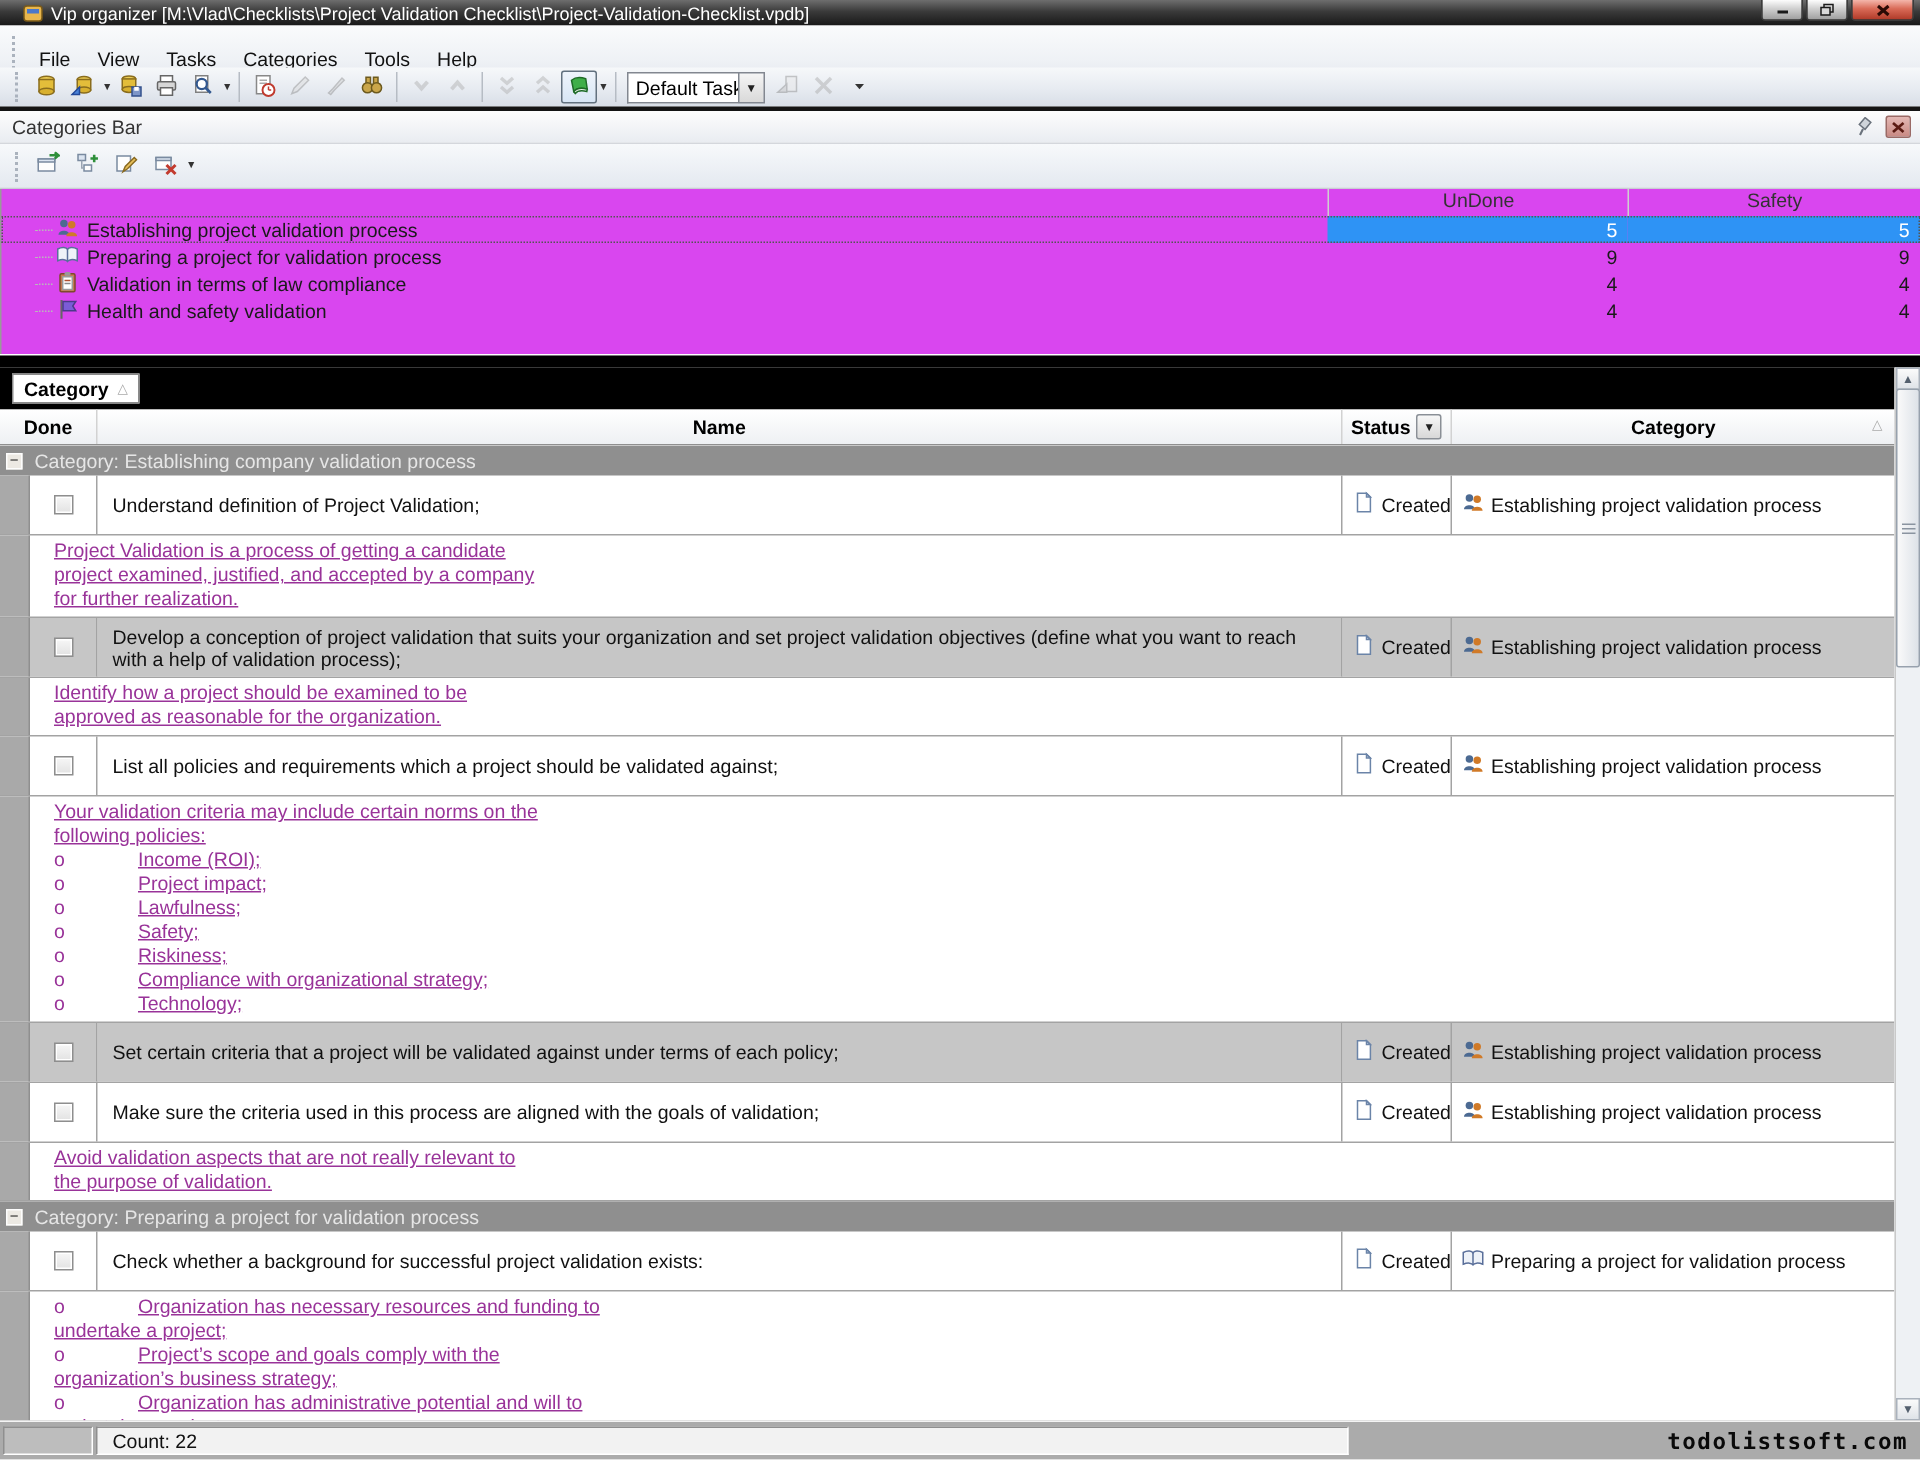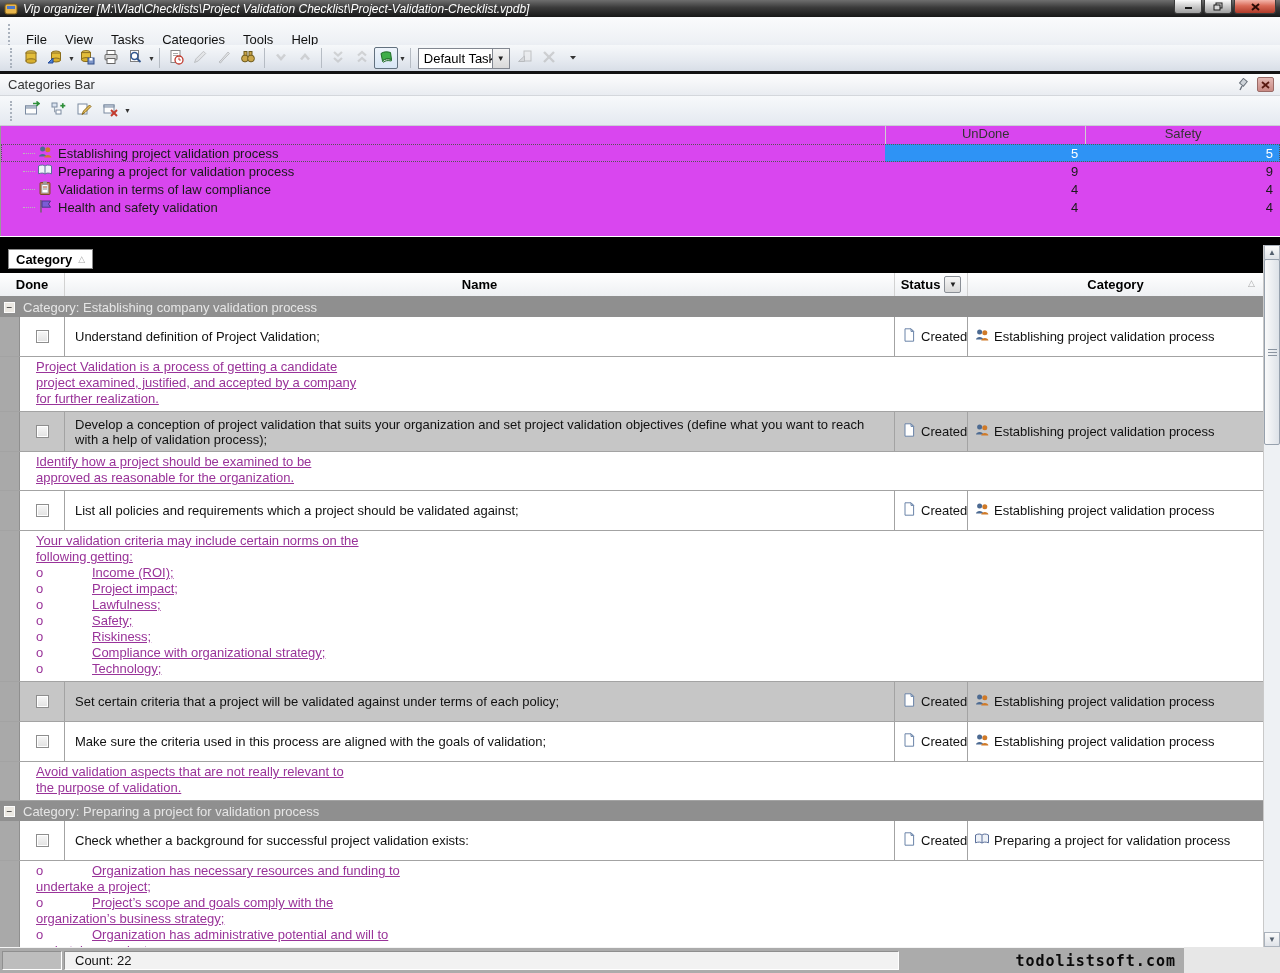--- a/index.html
+++ b/index.html
@@ -2,21 +2,21 @@
 <html><head>
 <meta charset="utf-8">
 <style>
   * { margin:0; padding:0; box-sizing:border-box; }
   html,body { width:1280px; height:973px; overflow:hidden; }
   body { font-family:"Liberation Sans", sans-serif; background:#e7e7e7; position:relative; font-size:13px; }
 
   
   .titlebar { position:absolute; top:0; left:0; width:1280px; height:17px;
     background:linear-gradient(#6e6e6e,#3a3a3a 45%,#181818); color:#fff;
-    display:flex; align-items:center; padding-left:4px; font-size:12px;font-style:italic; }
+    display:flex; align-items:center; padding-left:15px; font-size:12px; }
   .titlebar .app-ico { width:14px; height:13px; margin-right:5px; }
   .win-controls { position:absolute; right:4px; top:0; display:flex; gap:2px; }
   .win-btn { width:28px; height:14px; border:1px solid #3c3c3c; border-top:none;
     border-radius:0 0 3px 3px; background:linear-gradient(#fdfdfd,#cfcfcf 45%,#9f9f9f);
     display:flex; align-items:center; justify-content:center; }
   .win-btn.close { background:linear-gradient(#f4b6ab,#d96a57 45%,#b03a28); width:42px; }
 
   
   .menubar { position:absolute; top:17px; left:0; width:1280px; height:44px;
     background:linear-gradient(#fafbfc,#eef1f5 55%,#dde2ea); display:flex; align-items:center; padding-left:8px; }
@@ -103,21 +103,21 @@
   .vscroll { position:absolute; top:245px; left:1263px; width:17px; height:702px; background:#eef1f4; border-left:1px solid #c9c9c9; }
   .vs-btn { height:15px; display:flex; align-items:center; justify-content:center; font-size:8px; color:#54606e;
     background:linear-gradient(#fbfbfb,#dfe3e8); border:1px solid #aab2bc; }
   .vs-btn.down { position:absolute; bottom:0; left:0; right:0; }
   .vs-thumb { position:absolute; top:14px; left:0; width:16px; height:186px;
     background:linear-gradient(90deg,#fafafa,#dde2e8); border:1px solid #97a1ad; border-radius:2px; }
   .vs-grip { position:absolute; top:50%; left:3px; width:9px; height:1px; background:#8a94a0;
     box-shadow:0 -3px 0 #8a94a0, 0 3px 0 #8a94a0; }
 
   
-  .statusbar { position:absolute; top:947px; left:0; width:1184px; height:26px; background:#ababab; border-top:1px solid #f4f4f4; }
+  .statusbar { position:absolute; top:947px; left:0; width:1280px; height:26px; background:#ababab; border-top:1px solid #f4f4f4; }
   .sb-seg1 { position:absolute; left:2px; top:3px; width:60px; height:19px; background:#bdbdbd;
     border:1px solid; border-color:#8f8f8f #fff #fff #8f8f8f; }
   .sb-count { position:absolute; left:64px; top:3px; width:835px; height:19px; background:#f2f2f2;
     border:1px solid; border-color:#8f8f8f #fff #fff #8f8f8f; display:flex; align-items:center; padding-left:10px; color:#111; }
   .sb-mark { position:absolute; right:8px; top:4px; font-family:"DejaVu Sans Mono", monospace;
     font-weight:bold; font-size:15px; color:#0a0a0a; letter-spacing:1px; }
 </style>
 </head>
 <body>
 
@@ -509,21 +509,21 @@
             <circle cx="10.8" cy="5.8" r="2.5" fill="#d07a28"></circle>
             <path d="M7.2 13.5 C7.2 10 14.4 10 14.4 13.5 Z" fill="#d07a28"></path>
           </svg></span>
         <span>Establishing project validation process</span>
       </div>
     </div>
     <div class="note-row">
       <div class="cell-strip"></div>
       <div class="note-body">
         <div class="note-line">Your validation criteria may include certain norms on the</div>
-        <div class="note-line">following getting:</div>
+        <div class="note-line">following policies:</div>
         <div class="note-line"><span class="b">o</span>Income (ROI);</div>
         <div class="note-line"><span class="b">o</span>Project impact;</div>
         <div class="note-line"><span class="b">o</span>Lawfulness;</div>
         <div class="note-line"><span class="b">o</span>Safety;</div>
         <div class="note-line"><span class="b">o</span>Riskiness;</div>
         <div class="note-line"><span class="b">o</span>Compliance with organizational strategy;</div>
         <div class="note-line"><span class="b">o</span>Technology;</div>
       </div>
     </div>
     <div class="task-row shaded">

